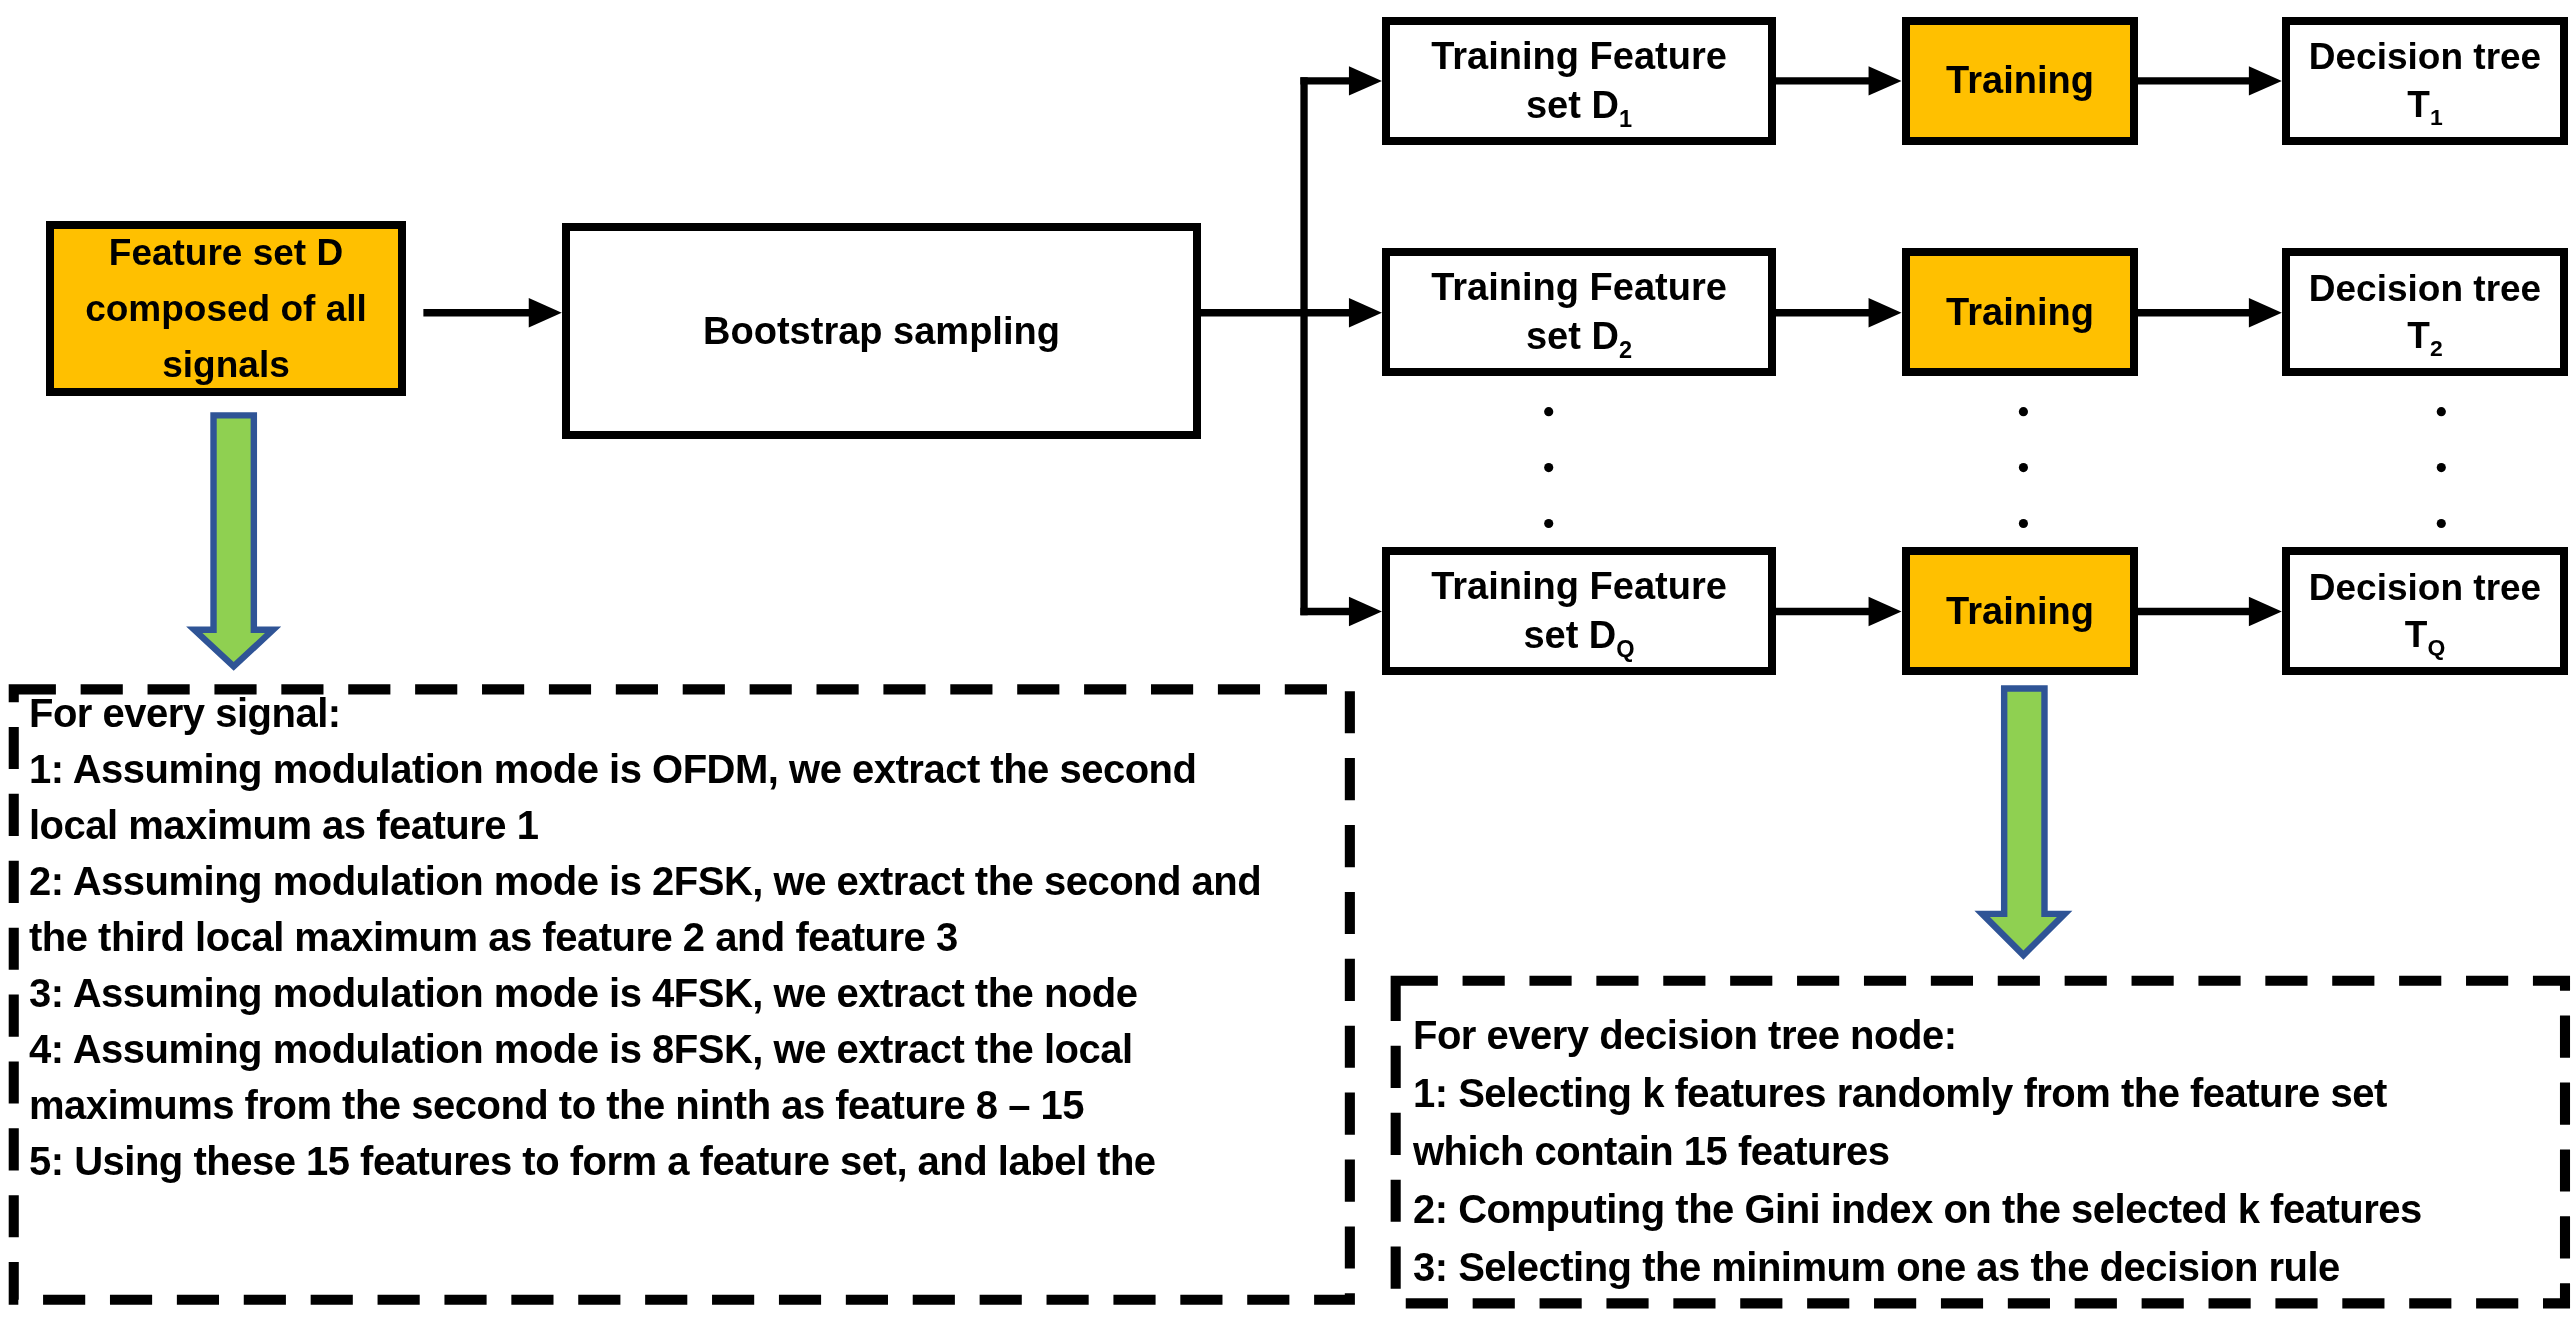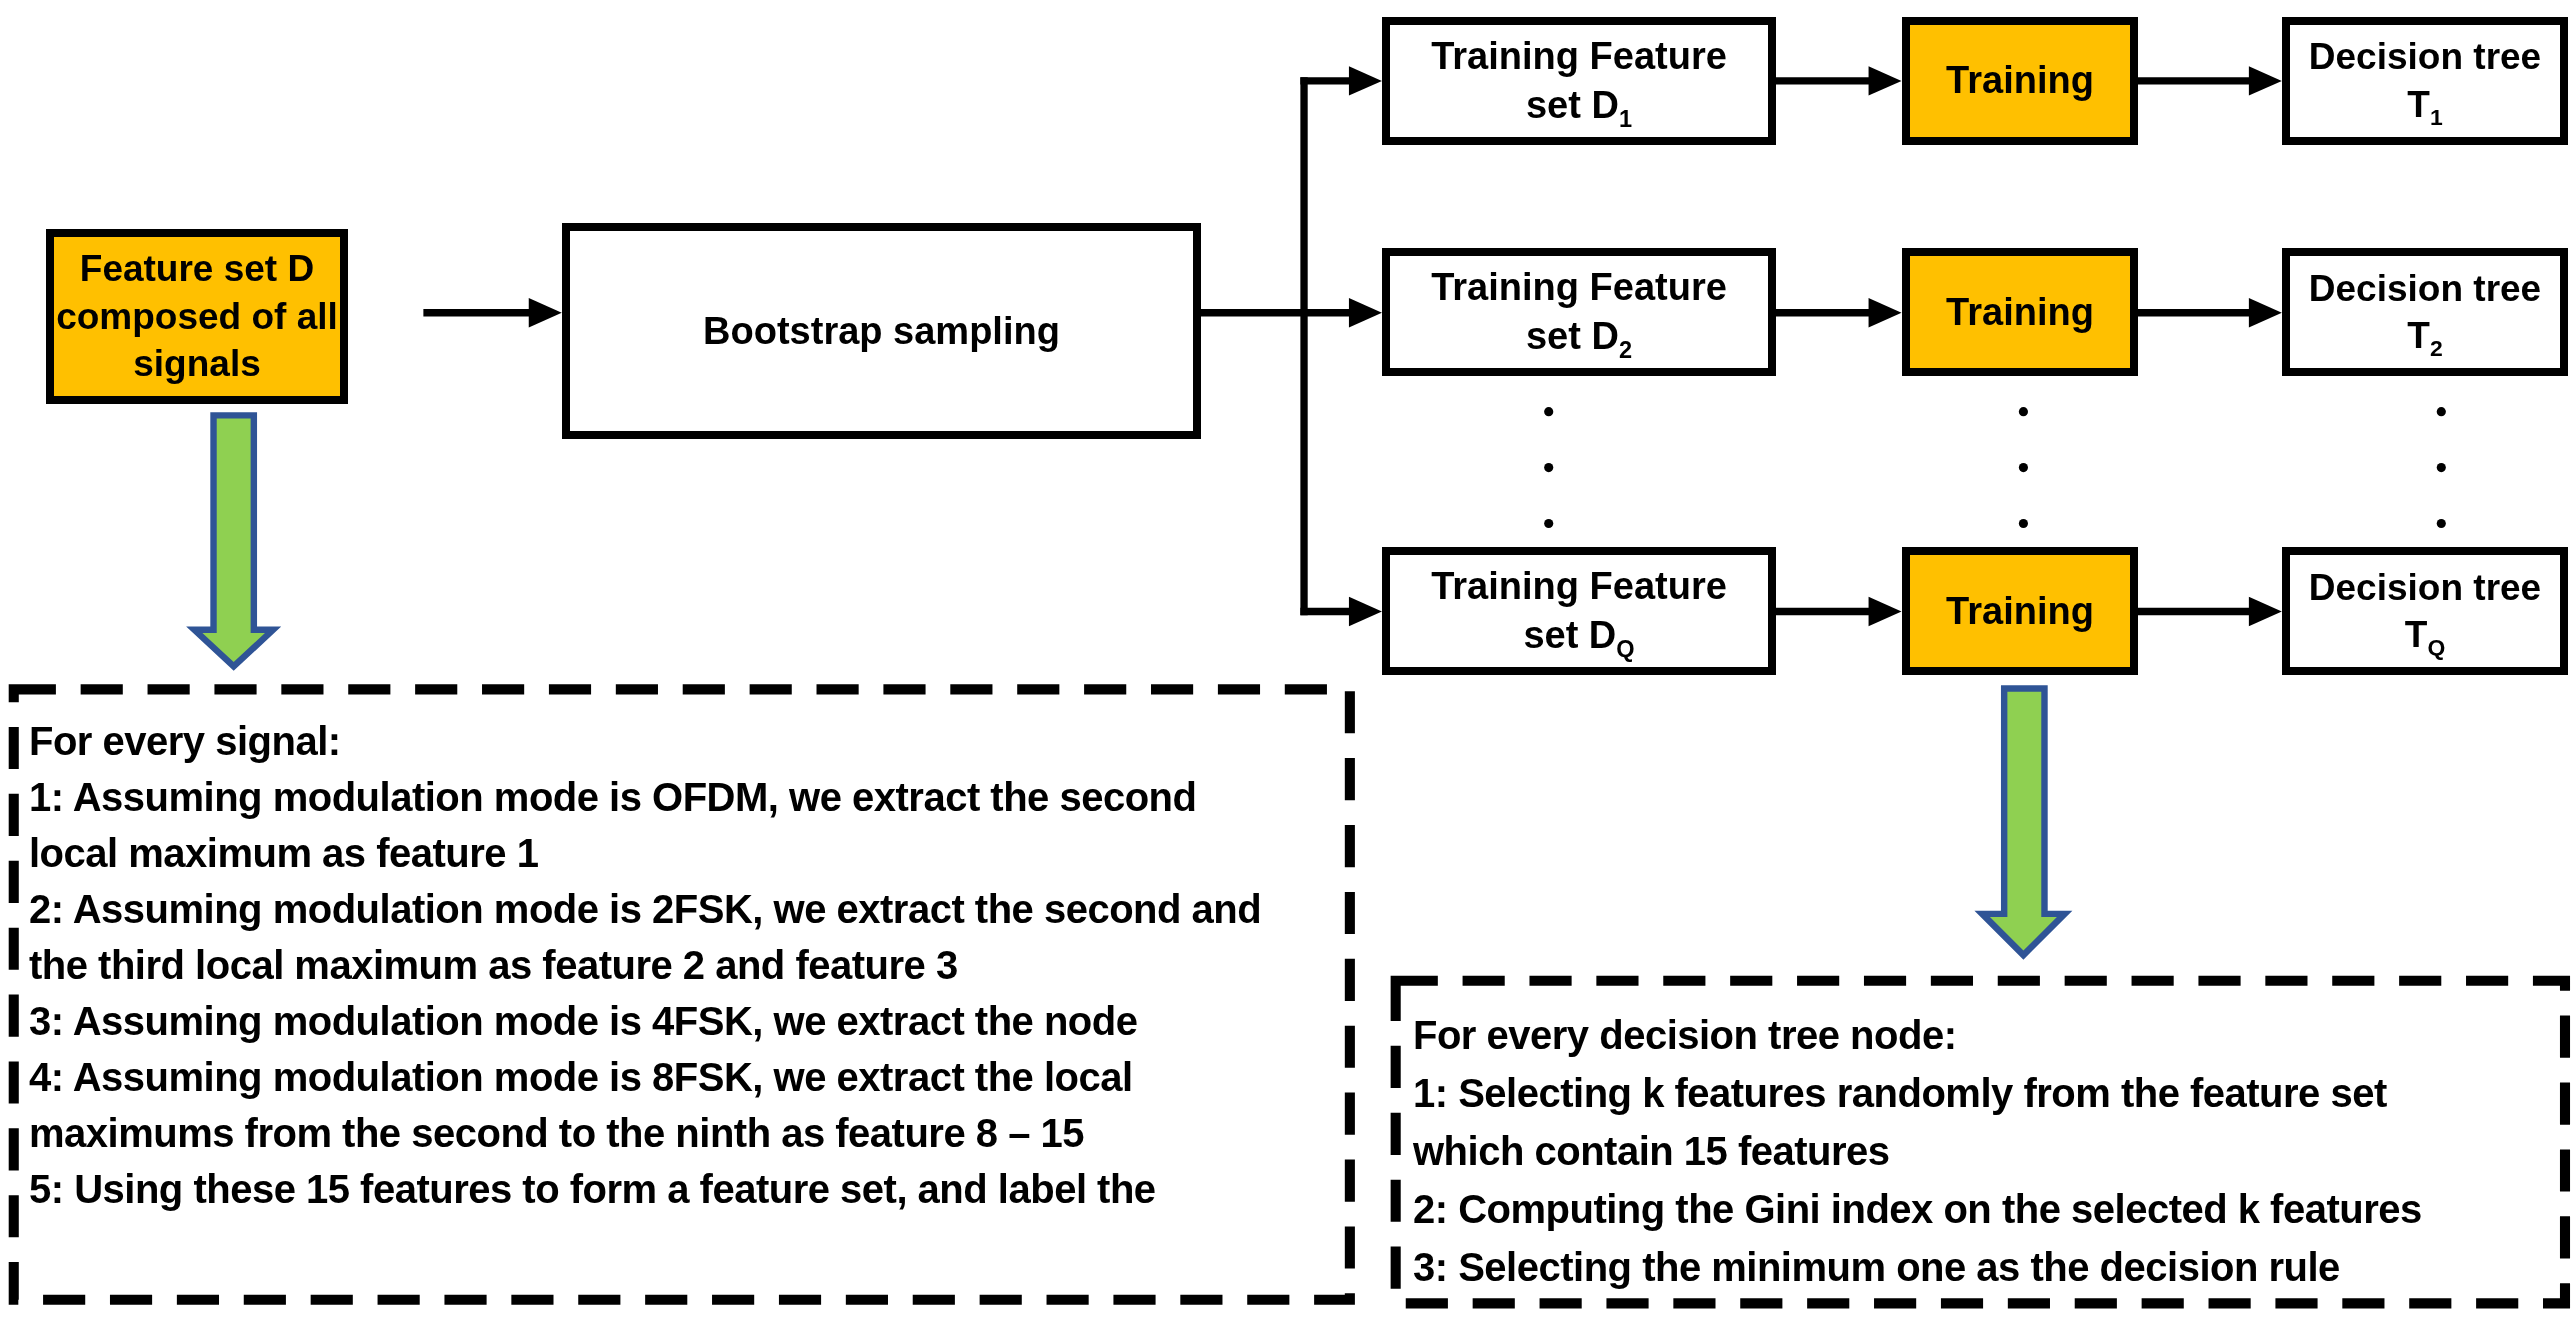--- a/index.html
+++ b/index.html
@@ -92,21 +92,21 @@
       <circle class="dot" cx="2664" cy="571" r="5"></circle>
     </g>
 
     <polygon class="green-arrow" points="233,453 277,453 277,687 298,687 255,727 212,687 233,687"></polygon>
     <polygon class="green-arrow" points="2187,751 2231,751 2231,997 2253,997 2208,1042 2163,997 2187,997"></polygon>
 
     <rect class="dashed-rect" x="15" y="752" width="1458" height="666"></rect>
     <rect class="dashed-rect" x="1523" y="1070" width="1276" height="352"></rect>
   </svg>
 
-  <div class="box orange" style="left:46px;top:229px;width:302px;height:175px;font-size:37px;">
+  <div class="box orange" style="left:46px;top:221px;width:360px;height:175px;font-size:37px;justify-content:space-between;">
     <div class="lbl">Feature set D</div>
     <div class="lbl">composed of all</div>
     <div class="lbl">signals</div>
   </div>
 
   <div class="box" style="left:562px;top:223px;width:639px;height:216px;font-size:38px;">
     <div class="lbl">Bootstrap sampling</div>
   </div>
 
   <div class="box" style="left:1382px;top:16.5px;width:394px;height:128px;font-size:38px;">
@@ -138,21 +138,21 @@
     <div class="lbl"><span>set D</span><sub>Q</sub></div>
   </div>
   <div class="box orange" style="left:1902px;top:547px;width:236px;height:128px;font-size:38px;">
     <div class="lbl">Training</div>
   </div>
   <div class="box" style="left:2282px;top:547px;width:286px;height:128px;font-size:37px;">
     <div class="lbl">Decision tree</div>
     <div class="lbl"><span>T</span><sub>Q</sub></div>
   </div>
 
-  <div class="note note-left" style="left:29px;top:685px;width:1310px;margin-top:28px;">
+  <div class="note note-left" style="left:29px;top:685px;width:1310px;">
     <div class="note-line">For every signal:</div>
     <div class="note-line">1: Assuming modulation mode is OFDM, we extract the second</div>
     <div class="note-line">local maximum as feature 1</div>
     <div class="note-line">2: Assuming modulation mode is 2FSK, we extract the second and</div>
     <div class="note-line">the third  local maximum  as feature 2 and feature 3</div>
     <div class="note-line">3: Assuming modulation mode is 4FSK, we extract the node</div>
     <div class="note-line">4: Assuming modulation mode is 8FSK,  we extract the local</div>
     <div class="note-line">maximums from the second  to the ninth as feature 8 – 15</div>
     <div class="note-line">5: Using these 15 features to form a feature set, and label the</div>
   </div>

